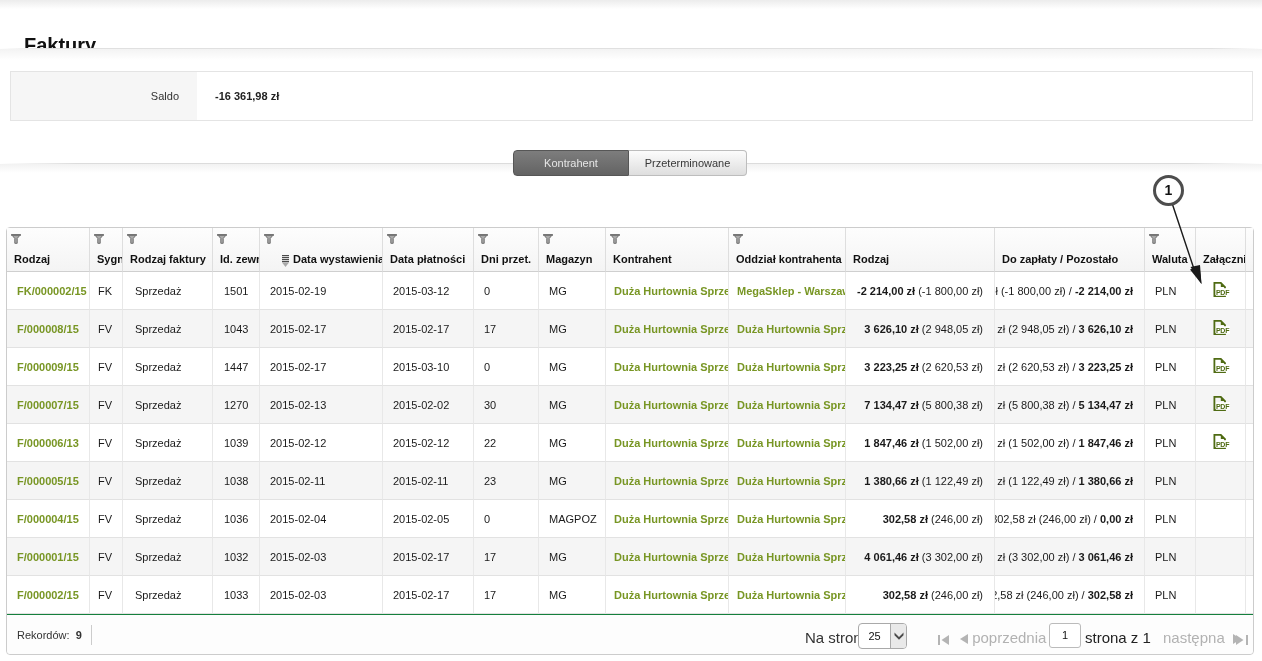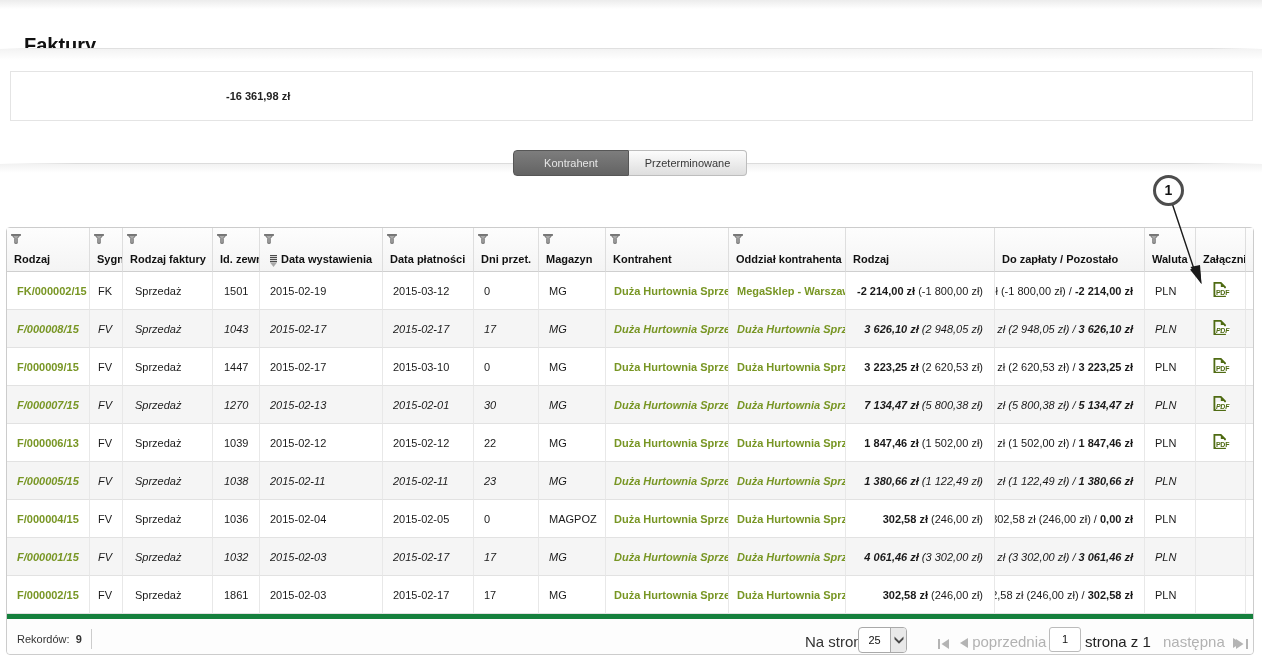--- a/index.html
+++ b/index.html
@@ -7,66 +7,67 @@
   .pgtop { position:absolute; left:0; top:0; width:1262px; height:9px;
     background:linear-gradient(to bottom,#ececec,#ffffff); }
   h1.title { position:absolute; left:24px; top:14px; font-size:20px; font-weight:bold; color:#111;margin-top:20px; }
   .hdrline { position:absolute; left:0px; top:48px; width:1262px; height:1px;
     background:linear-gradient(to right,#ffffff, #e0e0e0 4%, #e0e0e0 96%, #ffffff); }
   .hdrshadow { position:absolute; left:0px; top:49px; width:1262px; height:11px;
     background:linear-gradient(to bottom,#f3f3f3,#ffffff); }
   .saldo { position:absolute; left:10px; top:71px; width:1243px; height:50px; border:1px solid #e4e4e4; background:#fff; }
   .saldo .lab { position:absolute; left:0; top:0; width:186px; height:48px; background:#f6f6f6;
     font-size:11px; color:#333; text-align:right; line-height:48px; padding-right:18px; }
-  .saldo .val { position:absolute; left:204px; top:0; height:48px; line-height:48px; font-size:11px; font-weight:bold; color:#222;margin-left:11px; }
+  .saldo .val { position:absolute; left:204px; top:0; height:48px; line-height:48px; font-size:11px; font-weight:bold; color:#222; }
   .midline { position:absolute; left:0px; top:163px; width:1262px; height:1px;
     background:linear-gradient(to right,#ffffff, #dcdcdc 6%, #dcdcdc 94%, #ffffff); }
   .midshadow { position:absolute; left:0px; top:164px; width:1262px; height:9px;
     background:linear-gradient(to bottom,#f2f2f2,#ffffff); }
   .tab { position:absolute; top:150px; height:26px; font-size:11px; text-align:center; line-height:24px; }
   .tab.dark { left:513px; width:116px; background:linear-gradient(to bottom,#7d7d7d,#636363); border:1px solid #565656; border-radius:4px 0 0 4px; color:#e6e6e6; }
   .tab.light { left:629px; width:118px; background:linear-gradient(to bottom,#fcfcfc,#dedede); border:1px solid #bdbdbd; border-left:none; border-radius:0 4px 4px 0; color:#383838; }
   .callout { position:absolute; left:1153px; top:175px; width:31px; height:31px; border:3px solid #4d4d4d; border-radius:50%;
     background:#fff; text-align:center; line-height:25px; font-size:14px; font-weight:bold; color:#111; z-index:5; }
   svg.arrow { position:absolute; left:1130px; top:150px; z-index:4; }
 
   .grid { position:absolute; left:6px; top:227px; width:1248px; height:428px; border:1px solid #cccccc; border-radius:4px; background:#fff; }
   table.g { border-collapse:separate; border-spacing:0; table-layout:fixed; width:1246px; font-size:11px; color:#1a1a1a; }
   table.g td, table.g th { overflow:hidden; white-space:nowrap; }
   thead th { height:44px; background:linear-gradient(to bottom,#fdfdfd,#f4f4f4); border-right:1px solid #dedede; border-bottom:1px solid #cfcfcf; text-align:left; vertical-align:top; position:relative; }
   thead th .f { position:absolute; left:4px; top:6px; }
   thead th .l { position:absolute; left:7px; top:25px; font-weight:bold; font-size:11px; color:#111; white-space:nowrap; }
   tbody td { height:38px; border-right:1px solid #e8e8e8; border-bottom:1px solid #e2e2e2; padding-left:8px; vertical-align:middle; }
-  tbody tr.alt td { background:#f5f5f5;font-style:italic; }
+  tbody tr.alt td { background:#f5f5f5; }
   td.num .lnk { color:#789624; font-weight:bold; }
   td.green { color:#789624; font-weight:bold; }
   td.r { text-align:right; padding-right:11px; padding-left:0; }
   td.rclip { position:relative; padding:0; }
   td.rclip .in { position:absolute; right:11px; top:0; height:38px; line-height:38px; white-space:nowrap; }
   td.c { text-align:center; padding-left:0; }
   .b { font-weight:bold; }
-  .foot { position:absolute; left:0; bottom:0; width:1246px; height:40px; background:#fdfdfd; border-top:5px solid #15803d; border-radius:0 0 4px 4px; font-size:11px; color:#333; }
+  .foot { position:absolute; left:0; bottom:0; width:1246px; height:40px; background:#fdfdfd; border-top:1px solid #15803d; border-radius:0 0 4px 4px; font-size:11px; color:#333; }
   .foot .rek { position:absolute; left:10px; top:14px; }
   .foot .sep { position:absolute; left:84px; top:10px; width:1px; height:20px; background:#ccc; }
   .fitem { position:absolute; top:14px; font-size:15px; }
   .selbox { position:absolute; left:851px; top:8px; width:49px; height:26px; border:1px solid #a9a9a9; border-radius:4px; background:#fff; }
   .selbox .v { position:absolute; left:0px; top:0; width:31px; height:24px; line-height:24px; text-align:center; font-size:11px; color:#111; }
   .selbox .btn { position:absolute; right:0; top:0; width:16px; height:24px; background:#e9e9e9; border-left:1px solid #aaa; border-radius:0 3px 3px 0; }
   .selbox .btn svg { position:absolute; left:3px; top:8px; }
   .gray { color:#b2b2b2; }
   .pinput { position:absolute; left:1042px; top:8px; width:32px; height:25px; border:1px solid #bbb; border-radius:3px; background:#fff; text-align:center; line-height:23px; font-size:11px; color:#111; }
 </style>
 </head>
 <body>
   <div class="pgtop"></div>
   <h1 class="title">Faktury</h1>
   <div class="hdrline"></div>
   <div class="hdrshadow"></div>
 
   <div class="saldo">
+    <div class="lab">Saldo</div>
     <div class="val">-16 361,98 zł</div>
   </div>
 
   <div class="midline"></div>
   <div class="midshadow"></div>
   <div class="tab dark">Kontrahent</div>
   <div class="tab light">Przeterminowane</div>
 
   <div class="grid">
     <table class="g">
@@ -115,21 +116,21 @@
                 <path d="M0.5 0.5 h9 l-3.3 4 v4.8 h-2.4 v-4.8 z" fill="#aaaaaa" stroke="#6f6f6f" stroke-width="1"></path>
                 <rect x="0.2" y="0.3" width="9.6" height="1.7" fill="#787878"></rect>
               </svg></span>
             <span class="l">Id. zewnętrzne</span>
           </th>
           <th>
             <span class="f"><svg width="10" height="10" viewBox="0 0 10 10">
                 <path d="M0.5 0.5 h9 l-3.3 4 v4.8 h-2.4 v-4.8 z" fill="#aaaaaa" stroke="#6f6f6f" stroke-width="1"></path>
                 <rect x="0.2" y="0.3" width="9.6" height="1.7" fill="#787878"></rect>
               </svg></span>
-            <span class="l" style="left:9px"><svg width="9" height="12" viewBox="0 0 9 12" style="vertical-align:-4px">
+            <span class="l" style="left:21px"><svg width="9" height="12" viewBox="0 0 9 12" style="vertical-align:-4px">
                 <rect x="1" y="0" width="7" height="1.2" fill="#4a4a4a"></rect>
                 <rect x="1" y="2" width="7" height="1.2" fill="#4a4a4a"></rect>
                 <rect x="1" y="4" width="7" height="1.2" fill="#4a4a4a"></rect>
                 <rect x="1" y="6" width="7" height="1.2" fill="#4a4a4a"></rect>
                 <path d="M4.5 12 L1 7.6 h7 z" fill="#a8a8a8"></path>
               </svg> Data wystawienia</span>
           </th>
           <th>
             <span class="f"><svg width="10" height="10" viewBox="0 0 10 10">
                 <path d="M0.5 0.5 h9 l-3.3 4 v4.8 h-2.4 v-4.8 z" fill="#aaaaaa" stroke="#6f6f6f" stroke-width="1"></path>
@@ -256,21 +257,21 @@
               <text x="3.9" y="13.9" font-size="7" font-weight="bold" fill="#4f6b13" font-family="Liberation Sans" letter-spacing="-0.2">PDF</text>
             </svg></td>
           <td style="border-right:none"></td>
         </tr>
         <tr class="alt">
           <td class="num" style="padding-left:10px"><span class="lnk">F/000007/15</span></td>
           <td>FV</td>
           <td style="padding-left:12px">Sprzedaż</td>
           <td style="padding-left:11px">1270</td>
           <td style="padding-left:10px">2015-02-13</td>
-          <td style="padding-left:10px">2015-02-01</td>
+          <td style="padding-left:10px">2015-02-02</td>
           <td style="padding-left:10px">30</td>
           <td style="padding-left:10px">MG</td>
           <td class="green">Duża Hurtownia Sprzedaży</td>
           <td class="green">Duża Hurtownia Sprzedaży</td>
           <td class="r"><span class="b">7 134,47 zł</span> (5 800,38 zł)</td>
           <td class="rclip">
             <span class="in">7 134,47 zł (5 800,38 zł) / <span class="b">5 134,47 zł</span></span>
           </td>
           <td style="padding-left:10px">PLN</td>
           <td class="c"><svg width="18" height="17" viewBox="0 0 18 17">
@@ -359,21 +360,21 @@
             <span class="in">4 061,46 zł (3 302,00 zł) / <span class="b">3 061,46 zł</span></span>
           </td>
           <td style="padding-left:10px">PLN</td>
           <td class="c"></td>
           <td style="border-right:none"></td>
         </tr>
         <tr>
           <td class="num" style="padding-left:10px"><span class="lnk">F/000002/15</span></td>
           <td>FV</td>
           <td style="padding-left:12px">Sprzedaż</td>
-          <td style="padding-left:11px">1861</td>
+          <td style="padding-left:11px">1033</td>
           <td style="padding-left:10px">2015-02-03</td>
           <td style="padding-left:10px">2015-02-17</td>
           <td style="padding-left:10px">17</td>
           <td style="padding-left:10px">MG</td>
           <td class="green">Duża Hurtownia Sprzedaży</td>
           <td class="green">Duża Hurtownia Sprzedaży</td>
           <td class="r"><span class="b">302,58 zł</span> (246,00 zł)</td>
           <td class="rclip">
             <span class="in">302,58 zł (246,00 zł) / <span class="b">302,58 zł</span></span>
           </td>

